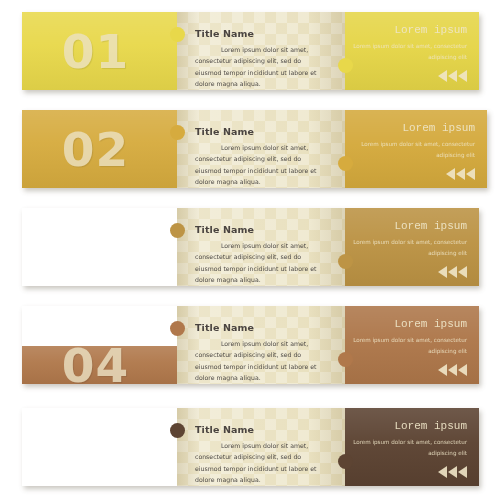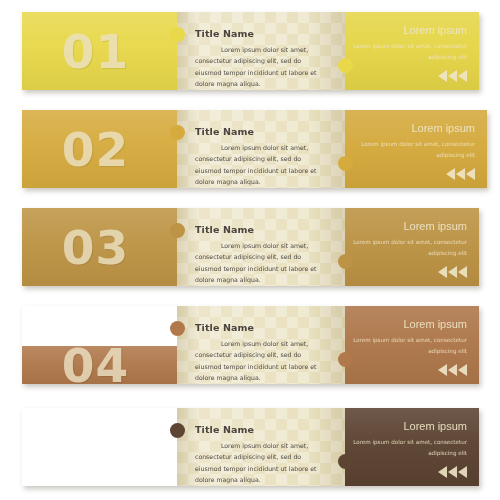--- a/index.html
+++ b/index.html
@@ -146,21 +146,21 @@
     right: 12px;
     top: 12px;
     text-align: right;
     z-index: 3;
   }
   .right-title {
     font-size: 11px;
     color: #efe6c8;
     opacity: 0.92;
     margin-bottom: 5px;
-    font-family: Liberation Sans, sans-serif;
+    font-family: Liberation Mono, monospace;
   }
   .right-body {
     font-size: 5.6px;
     line-height: 1.95;
     color: #efe6c8;
     opacity: 0.85;
     font-family: "DejaVu Sans", sans-serif;
   }
   .arrows {
     position: absolute;
@@ -249,23 +249,20 @@
             <div class="arrow-tri"></div>
             <div class="arrow-tri"></div>
           </div>
         </div>
         <div class="notch notch-left" style="background: rgb(214, 171, 62);"></div>
         <div class="notch notch-right" style="background: rgb(214, 171, 62);"></div>
       </div>
     </div>
     <div class="banner" style="top: 208px;">
       <div class="banner-inner">
-        <div class="left-block" style="background: rgb(189, 148, 69);">
-          <div class="step-number">03</div>
-        </div>
         <div class="center-panel">
           <div class="center-text">
             <div class="title-name">Title Name</div>
             <div class="body-text">Lorem ipsum dolor sit amet, consectetur adipiscing elit, sed do eiusmod tempor incididunt ut labore et dolore magna aliqua.</div>
           </div>
         </div>
         <div class="right-panel" style="background: rgb(187, 146, 67);">
           <div class="right-text">
             <div class="right-title">Lorem ipsum</div>
             <div class="right-body">Lorem ipsum dolor sit amet, consectetur adipiscing elit</div>

